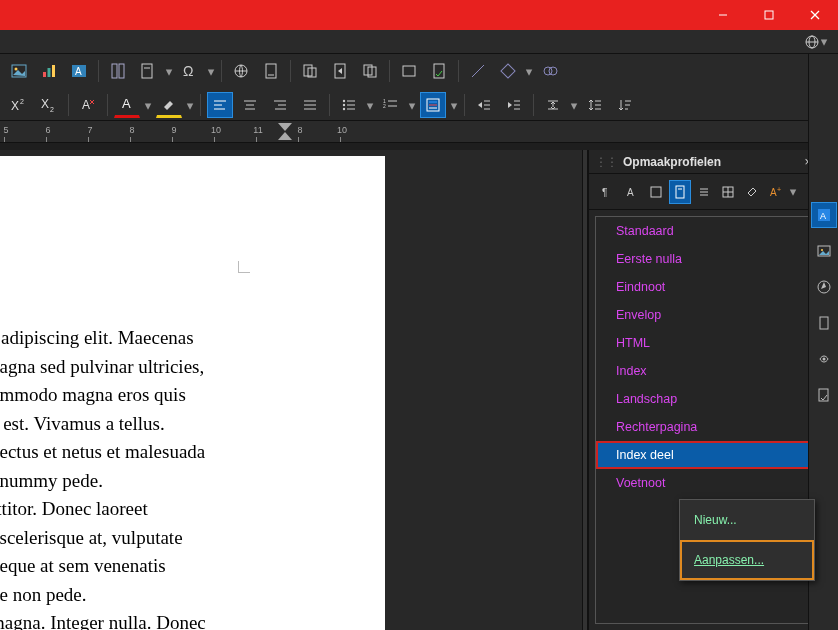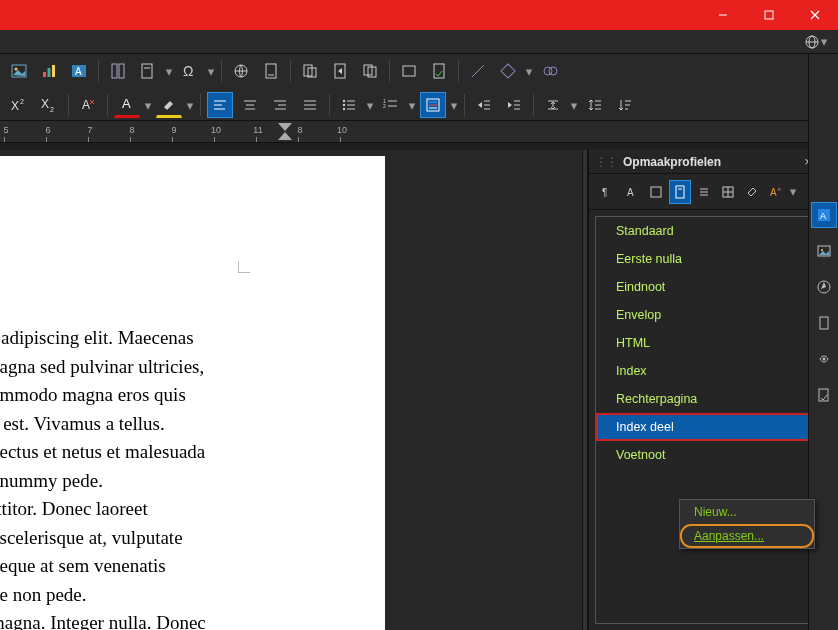--- a/index.html
+++ b/index.html
@@ -138,41 +138,40 @@
   .style-list {
     flex:1;
     margin: 6px;
     border: 1px solid #555;
     background: #252525;
     overflow: hidden;
   }
   .style-item {
     padding: 7px 20px;
     font-size: 12.5px;
-    color:#bef264;
+    color:#d946ef;
     cursor: default;
   }
   .style-item.selected {
     background: #0a5ca8;
     color: #fff;
     outline: 2px solid #c22;
     outline-offset: -2px;
   }
   .rail-btn {
     width:26px; height:26px;
     display:flex; align-items:center; justify-content:center;
     border:1px solid transparent; color:#bbb;
   }
   .rail-btn.active { background:#0a5ca8; border-color:#2a8dde; color:#fff; }
   .rail-btn svg { width:16px; height:16px; }
   .cm-item {
-    padding: 5px 14px;
+    padding: 13px 14px;
     font-size: 12px;
-    color:#84cc16;
-    border-radius:11px;
+    color:#86efac;
   }
   .cm-item.highlight {
     outline: 2px solid #e08a20;
     outline-offset: -2px;
     text-decoration: underline;
   }
   
   .ctx-abs { position:absolute; left:679px; top:499px; width:136px; background:#2f2f2f; border:1px solid #555; box-shadow:2px 2px 6px rgba(0,0,0,.6); z-index:50; }
 </style>
 </head>
@@ -567,20 +566,21 @@
           </svg>
         </div>
     </div>
     <div class="style-list" id="style-list">
         <div class="style-item">Standaard</div>
         <div class="style-item">Eerste nulla</div>
         <div class="style-item">Eindnoot</div>
         <div class="style-item">Envelop</div>
         <div class="style-item">HTML</div>
         <div class="style-item">Index</div>
+        <div class="style-item">Landschap</div>
         <div class="style-item">Rechterpagina</div>
         <div class="style-item selected">Index deel</div>
         <div class="style-item">Voetnoot</div>
       </div>
   </div>
 
 </div>
 
 <div style="position:absolute; right:0; top:54px; bottom:0; width:30px; background:#2a2a2a; border-left:1px solid #111; display:flex; flex-direction:column; align-items:center; gap:10px; padding-top:148px;">
   <div class="rail-btn active">

